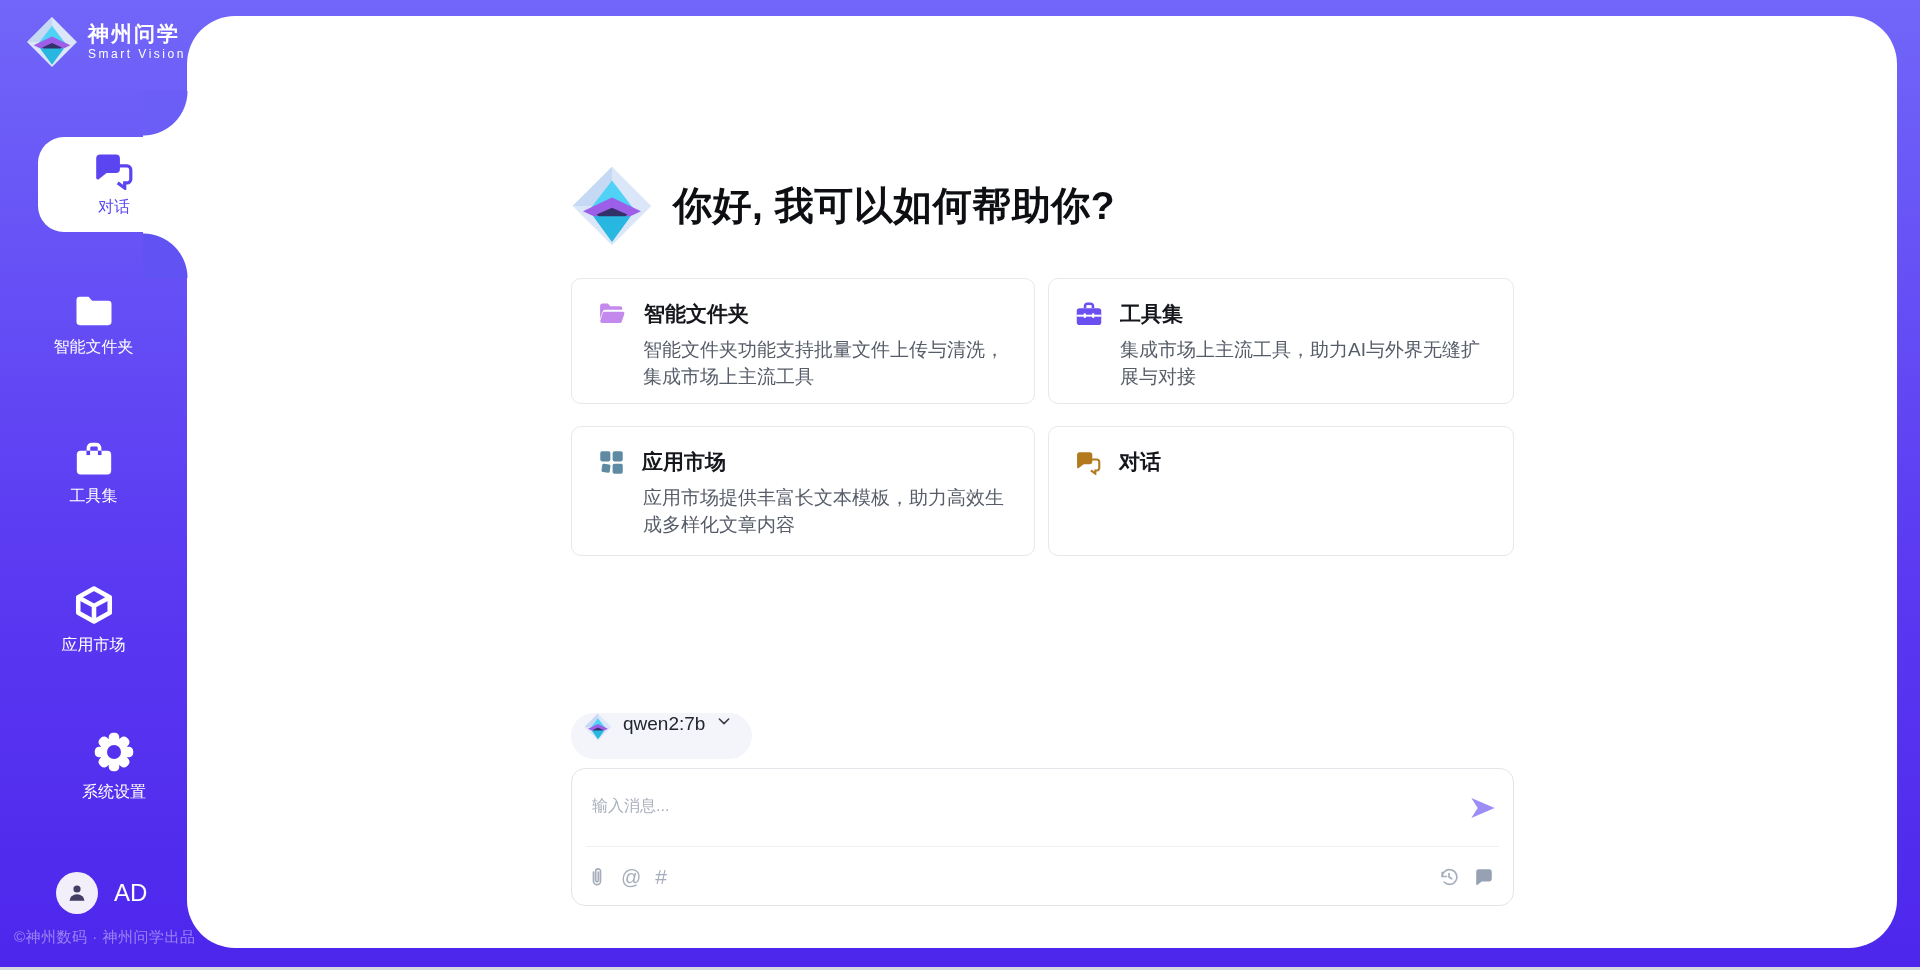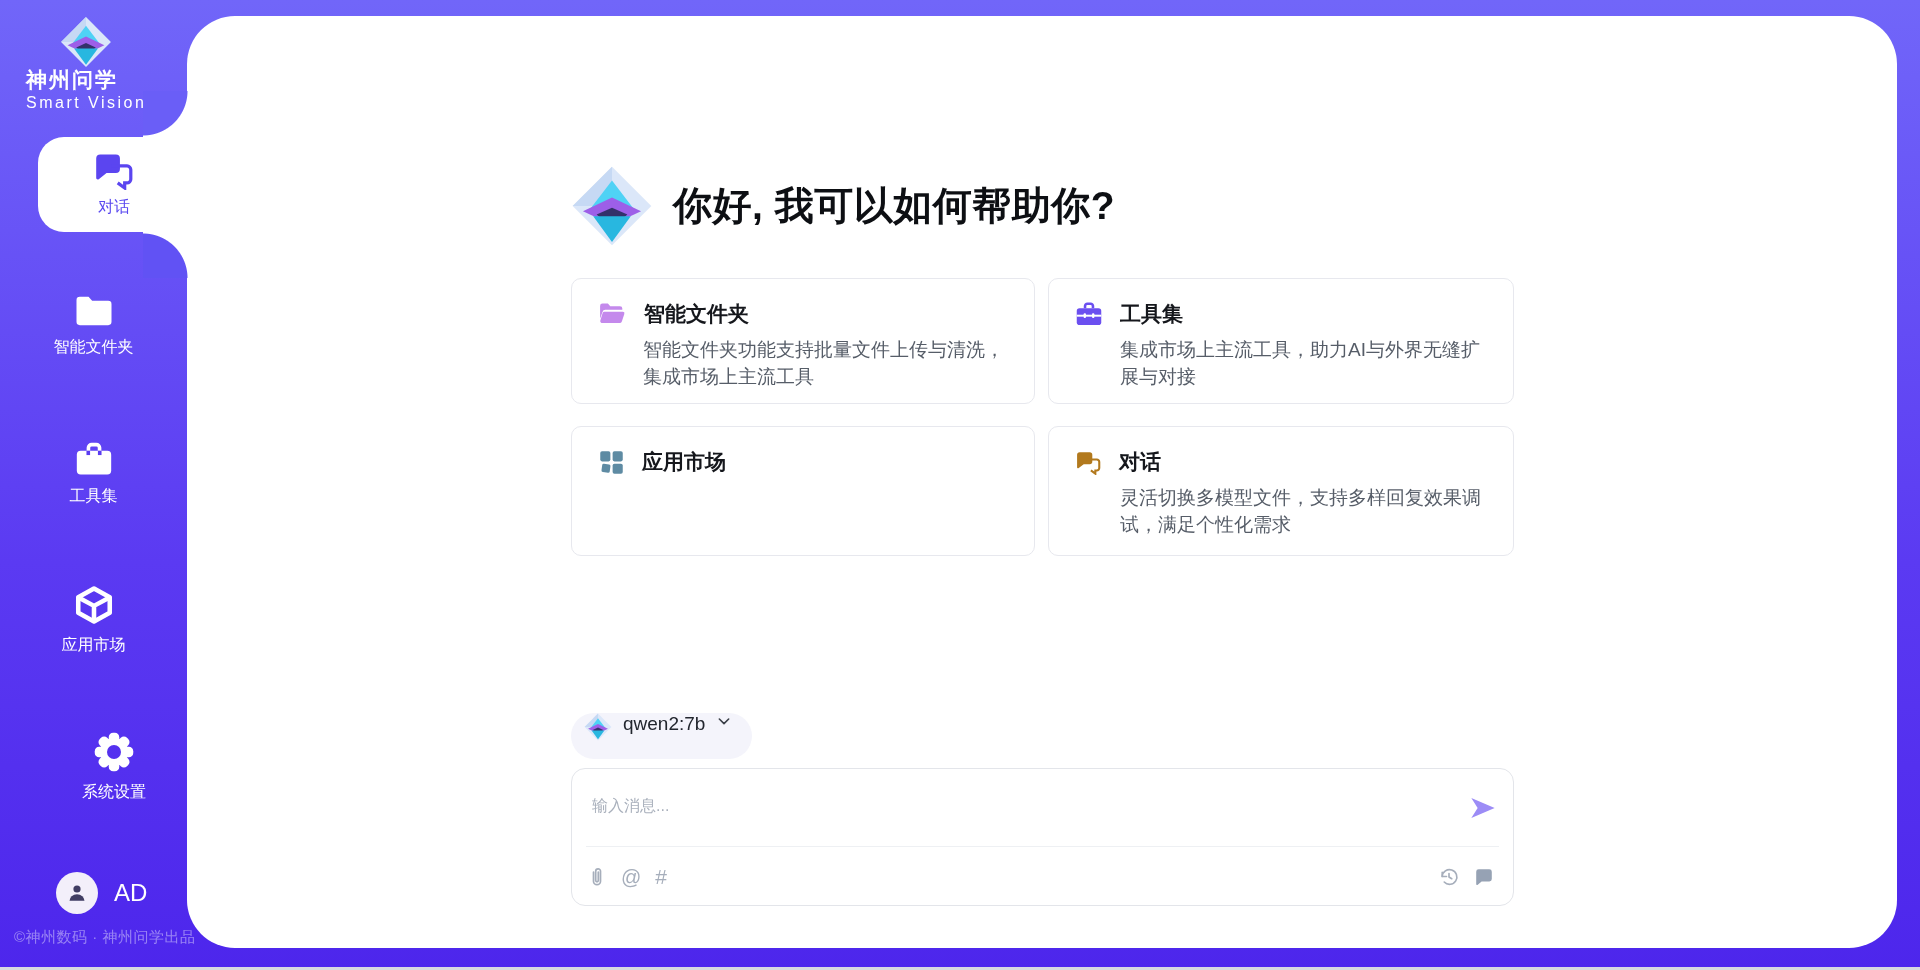--- a/index.html
+++ b/index.html
@@ -22,24 +22,24 @@
     background:#ffffff; border-radius:26px 0 0 26px;
     display:flex; flex-direction:column; align-items:center; justify-content:center; gap:7px;
     color:#5b45f0; z-index:3; cursor:pointer;
   }
   .tab-active .nav-label { color:#5b4af0; }
   .fillet { position:absolute; width:46px; height:46px; left:143px; z-index:2; }
   .fillet-top { top:91px; background:radial-gradient(circle 46px at 0 0,#6a5ef7 0 44px,#ffffff 45px); }
   .fillet-bottom { top:232px; background:radial-gradient(circle 46px at 0 100%,#6152f4 0 44px,#ffffff 45px); }
 
   
-  .logo-row { position:absolute; left:26px; top:16px; display:flex; align-items:center; z-index:4;flex-direction:column; }
+  .logo-row { position:absolute; left:26px; top:16px; display:flex; align-items:center; gap:10px; z-index:4; }
   .logo-text { color:#fff; line-height:1.1; }
   .logo-title { font-size:21px; font-weight:bold; letter-spacing:2px; }
-  .logo-sub { font-size:16px; letter-spacing:2.5px; margin-top:3px; }
+  .logo-sub { font-size:12px; letter-spacing:2.5px; margin-top:3px; }
 
   .nav-item {
     position:absolute; left:0; width:187px;
     display:flex; flex-direction:column; align-items:center; gap:9px;
     color:#ffffff; cursor:pointer; z-index:4;
   }
   .nav-label { font-size:16px; }
   .nav-folder  { top:294px; }
   .nav-toolbox { top:441px; }
   .nav-cube    { top:584px; }
@@ -174,33 +174,33 @@
           <span>
             <svg width="27" height="27" viewBox="0 0 24 24" fill="#5e8ba3">
               <rect x="2" y="2" width="9" height="9" rx="1.6"></rect>
               <rect x="13" y="2" width="9" height="9" rx="1.6"></rect>
               <rect x="13" y="13" width="9" height="9" rx="1.6"></rect>
               <rect x="3.4" y="13.4" width="7.4" height="7.4" rx="1.4" transform="rotate(8 7 17)"></rect>
             </svg>
           </span>
           <div class="card-title">应用市场</div>
         </div>
+        <div class="card-desc">应用市场提供丰富长文本模板，助力高效生成多样化文章内容</div>
       </div>
 
       <div class="card">
         <div class="card-head">
           <span>
             <svg width="27" height="25" viewBox="0 0 24 23">
               <path fill="#b2791d" d="M1.5 4.4A2.4 2.4 0 0 1 3.9 2h9.2a2.4 2.4 0 0 1 2.4 2.4v6.2a2.4 2.4 0 0 1-2.4 2.4H7.6l-4.6 3.6c-.7.5-1.5.1-1.5-.8V4.4Z"></path>
               <path fill="none" stroke="#b2791d" stroke-width="1.9" d="M10.3 8.8h9.4a2.2 2.2 0 0 1 2.2 2.2v5.6a2.2 2.2 0 0 1-2.2 2.2h-1.4v3l-4.1-3"></path>
             </svg>
           </span>
           <div class="card-title">对话</div>
         </div>
-        <div class="card-desc">灵活切换多模型文件，支持多样回复效果调试，满足个性化需求</div>
       </div>
     </div>
 
     <div class="model-pill">
       <span>
         <svg width="28" height="28" viewBox="0 0 48 48">
             <use href="#logo-diamond"></use>
           </svg>
       </span>
       <span class="model-name">qwen2:7b</span>

